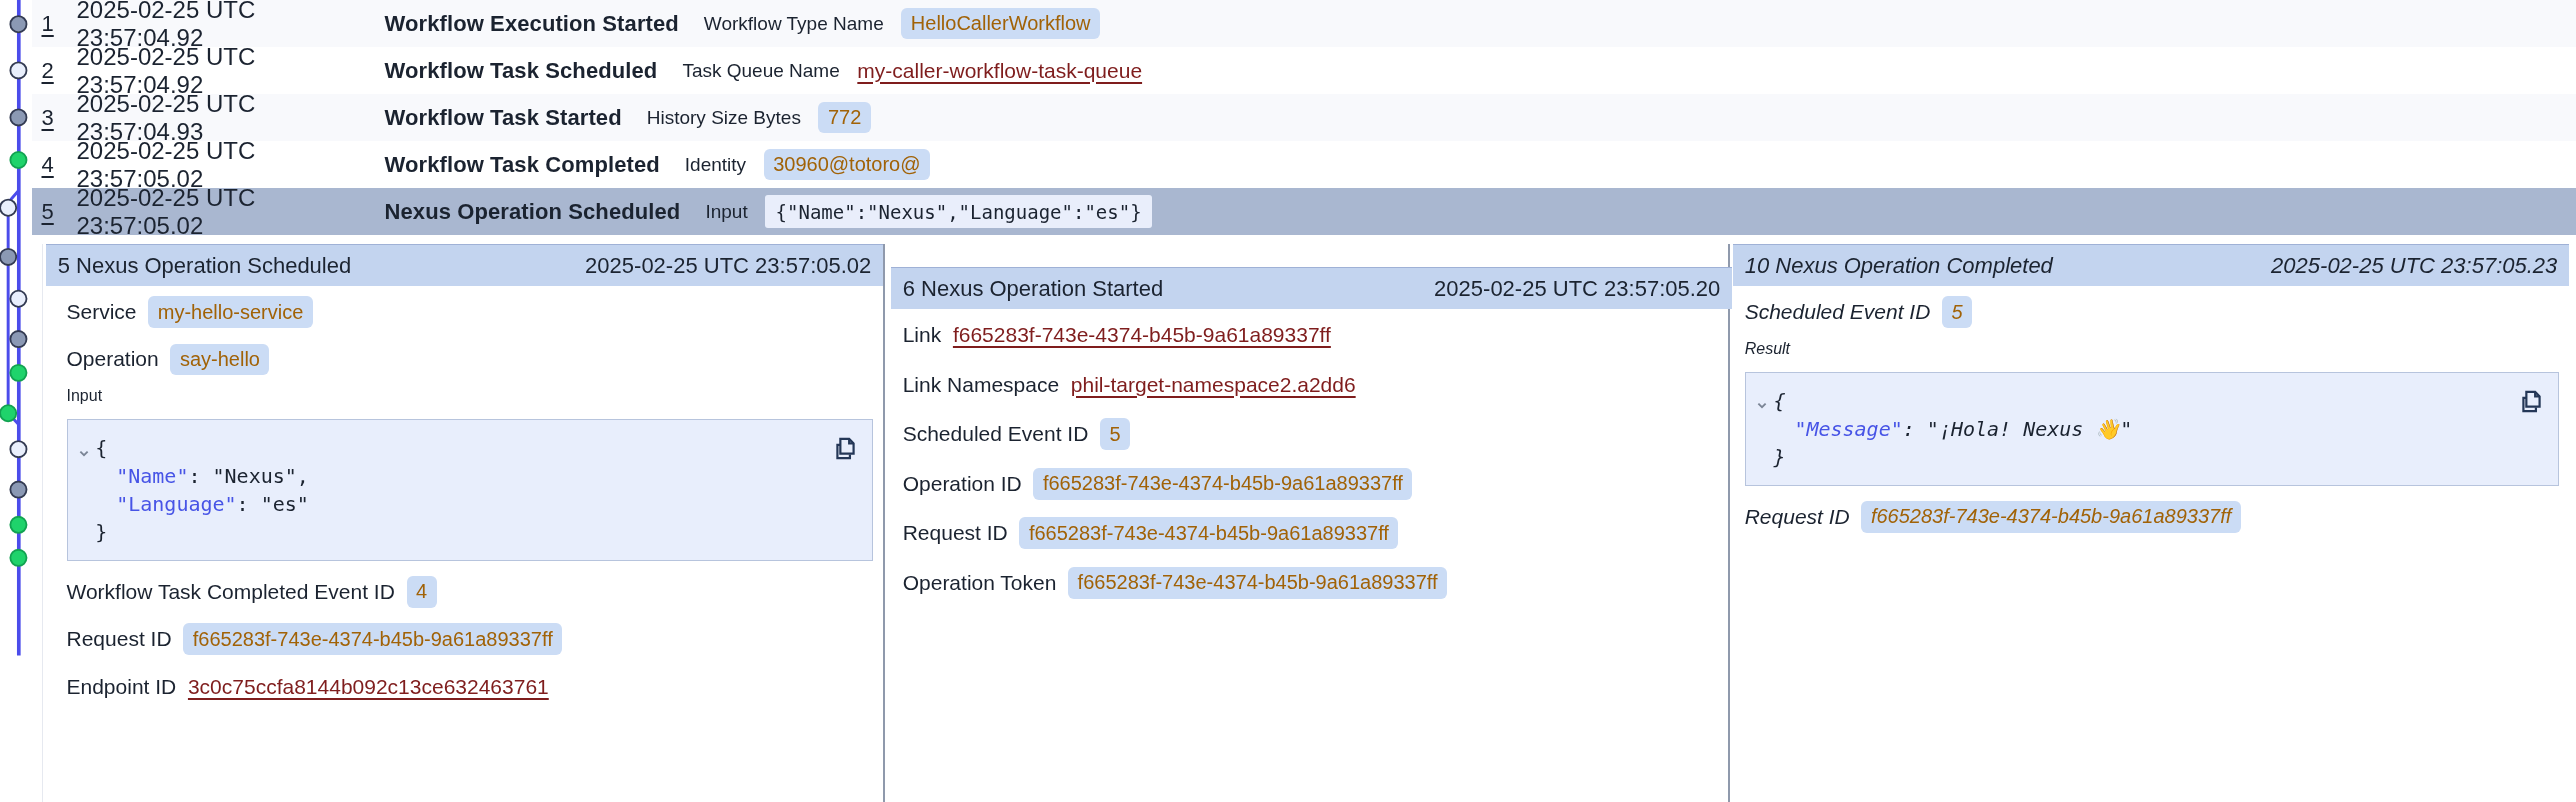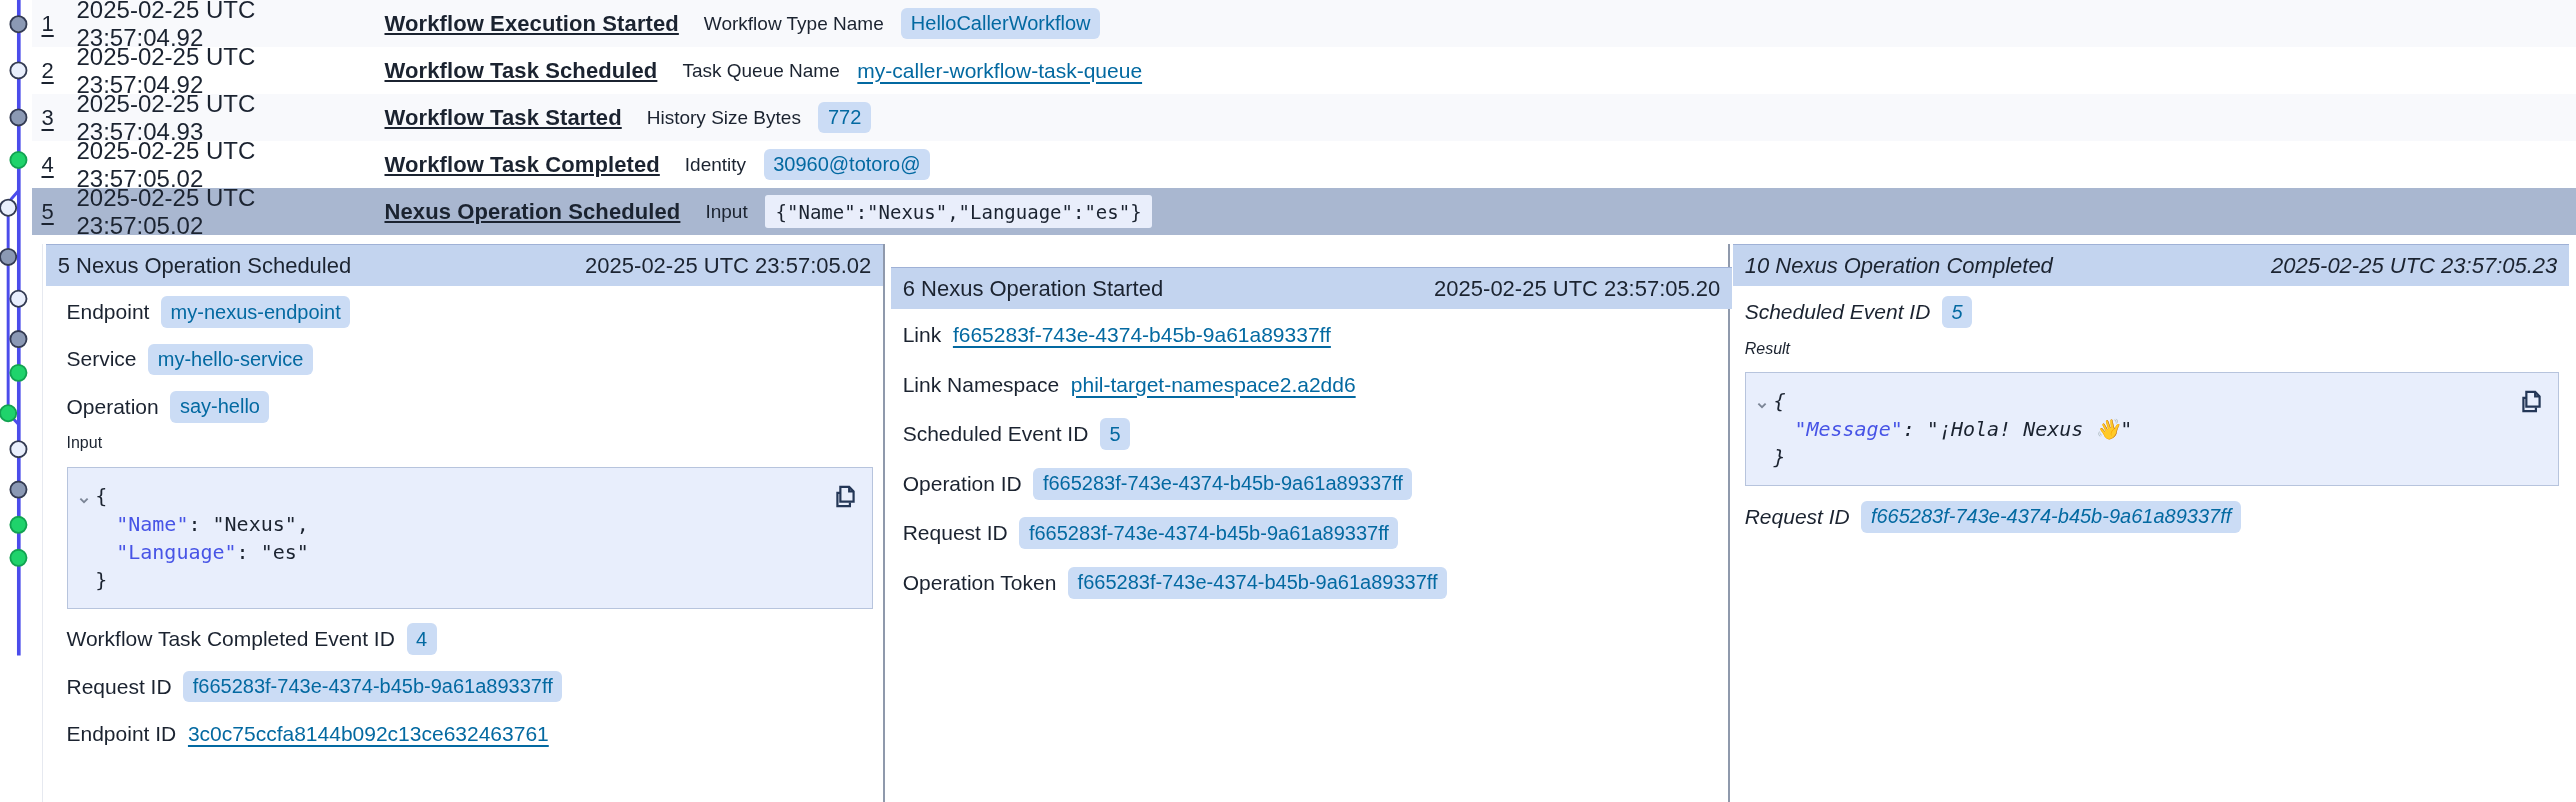--- a/index.html
+++ b/index.html
@@ -17,26 +17,26 @@
   .marker.white { fill:#e9effc; stroke:#333b52; }
   .marker.green { fill:#1fd36b; stroke:#12a251; }
 
   
   .rows { position:absolute; left:32px; top:0; right:0; }
   .event-row { display:flex; align-items:center; height:47px; padding-left:9.5px; background:#ffffff; }
   .event-row.alt { background:#f8f9fc; }
   .event-row.selected { background:#a9b7d0; }
   .event-id { width:35px; font-size:22px; color:#1b2330; text-decoration:underline; text-underline-offset:4.4px; cursor:pointer; }
   .event-time { width:308px; font-size:24px; }
-  .event-name { font-size:22px; font-weight:700; letter-spacing:0.1px;text-decoration:underline; }
+  .event-name { font-size:22px; font-weight:700; letter-spacing:0.1px; }
   .row-attr-label { margin-left:25px; font-size:19px; }
   .row-attr-value { margin-left:17.6px; }
-  .badge { background:#cbdcf5; border-radius:5.9px; padding:4.4px 9.5px; font-size:20px; color:#0369a1; white-space:nowrap; }
+  .badge { background:#cbdcf5; border-radius:5.9px; padding:4.4px 9.5px; font-size:20px; color:#a16207; white-space:nowrap; }
   .chip-mono { background:#e9eefb; border-radius:2.9px; padding:5.1px 10.3px; font-family:"DejaVu Sans Mono", monospace; font-size:19px; }
-  .link { color:#0369a1; text-decoration:underline; text-underline-offset:4.4px; font-size:21px; cursor:pointer; white-space:nowrap; }
+  .link { color:#7f1d1d; text-decoration:underline; text-underline-offset:4.4px; font-size:21px; cursor:pointer; white-space:nowrap; }
   .event-row .link { font-size:21px; }
 
   
   .detail { position:absolute; left:0; top:244px; right:0; bottom:0; background:#ffffff;border-radius:17px; }
   .gutter-border { position:absolute; left:42px; top:0; bottom:0; width:0.7px; background:#e6e9f0; }
   .divider { position:absolute; top:0; bottom:0; width:1.5px; background:#8f99ac; }
   .panel { position:absolute; top:0; bottom:0; }
   .panel-header {
     display:flex; justify-content:space-between; align-items:center;
     height:42px; background:#c3d4ef; border-top:1.5px solid #9fb1d6;
@@ -110,24 +110,20 @@
     <div class="gutter-border"></div>
     <div class="divider" style="left:883px;"></div>
     <div class="divider" style="left:1728px;"></div>
 
     <section class="panel" style="left:46px; width:837px;">
       <header class="panel-header">
         <span class="panel-title">5 Nexus Operation Scheduled</span>
         <span class="panel-time">2025-02-25 UTC 23:57:05.02</span>
       </header>
       <div class="panel-body p1">
-        <div class="field">
-          <span class="field-label">Endpoint</span>
-          <span class="badge">my-nexus-endpoint</span>
-        </div>
         <div class="field">
           <span class="field-label">Service</span>
           <span class="badge">my-hello-service</span>
         </div>
         <div class="field">
           <span class="field-label">Operation</span>
           <span class="badge">say-hello</span>
         </div>
         <div class="solo-label">Input</div>
         <div class="code-block">

